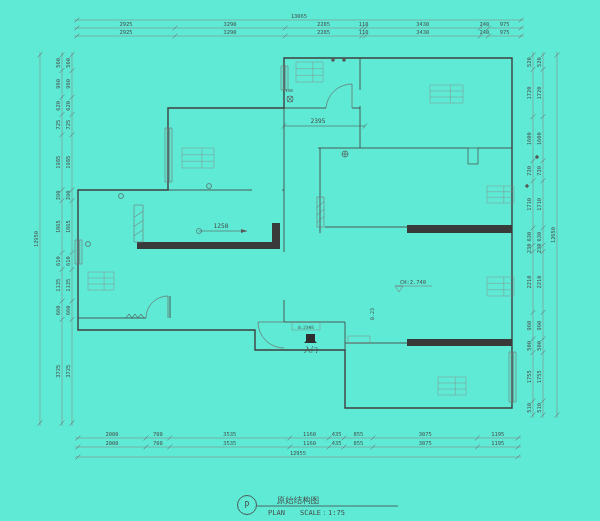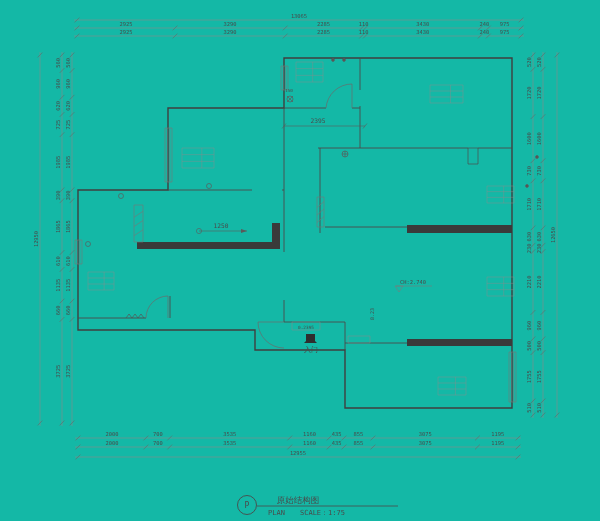--- a/index.html
+++ b/index.html
@@ -1,16 +1,16 @@
 <!DOCTYPE html>
 <html><head>
 <meta charset="utf-8">
 <style>
   html,body{margin:0;padding:0;background:#ffffff;}
-  .sheet{position:relative;width:600px;height:521px;background:#14b8a6;overflow:hidden;
+  .sheet{position:relative;width:600px;height:521px;background:#5eead4;overflow:hidden;
          font-family:"DejaVu Sans","Liberation Sans",sans-serif;}
   svg{position:absolute;left:0;top:0;}
   svg text{font-family:"DejaVu Sans Mono","Liberation Mono",monospace;fill:#4a4a4a;}
   .cad line,.cad path,.cad rect,.cad polyline,.cad circle{vector-effect:non-scaling-stroke;}
 </style>
 </head>
 <body>
 
 <div class="sheet">
 <svg class="cad" width="600" height="521" viewBox="0 0 600 521" xmlns="http://www.w3.org/2000/svg">

